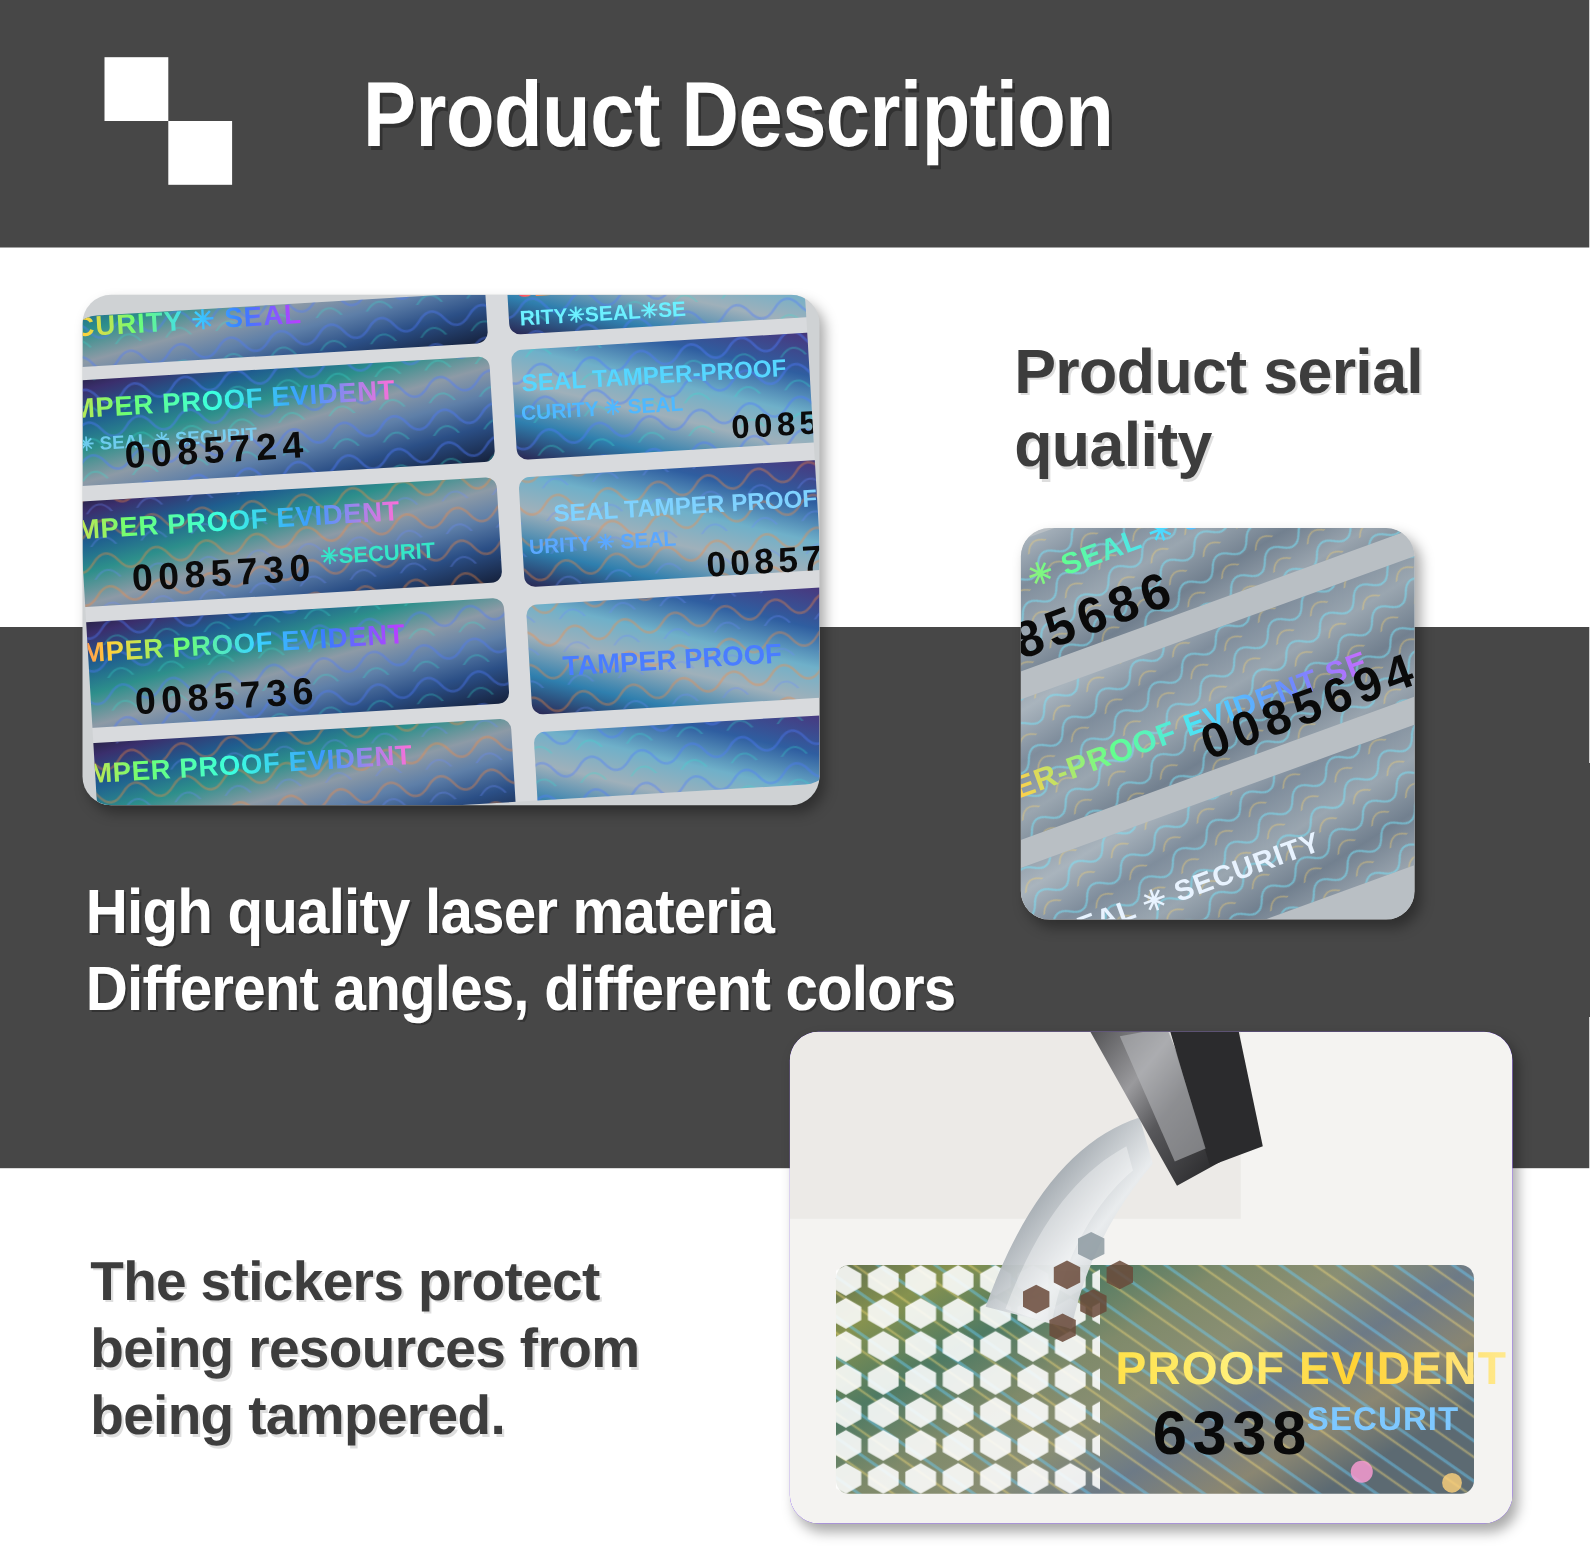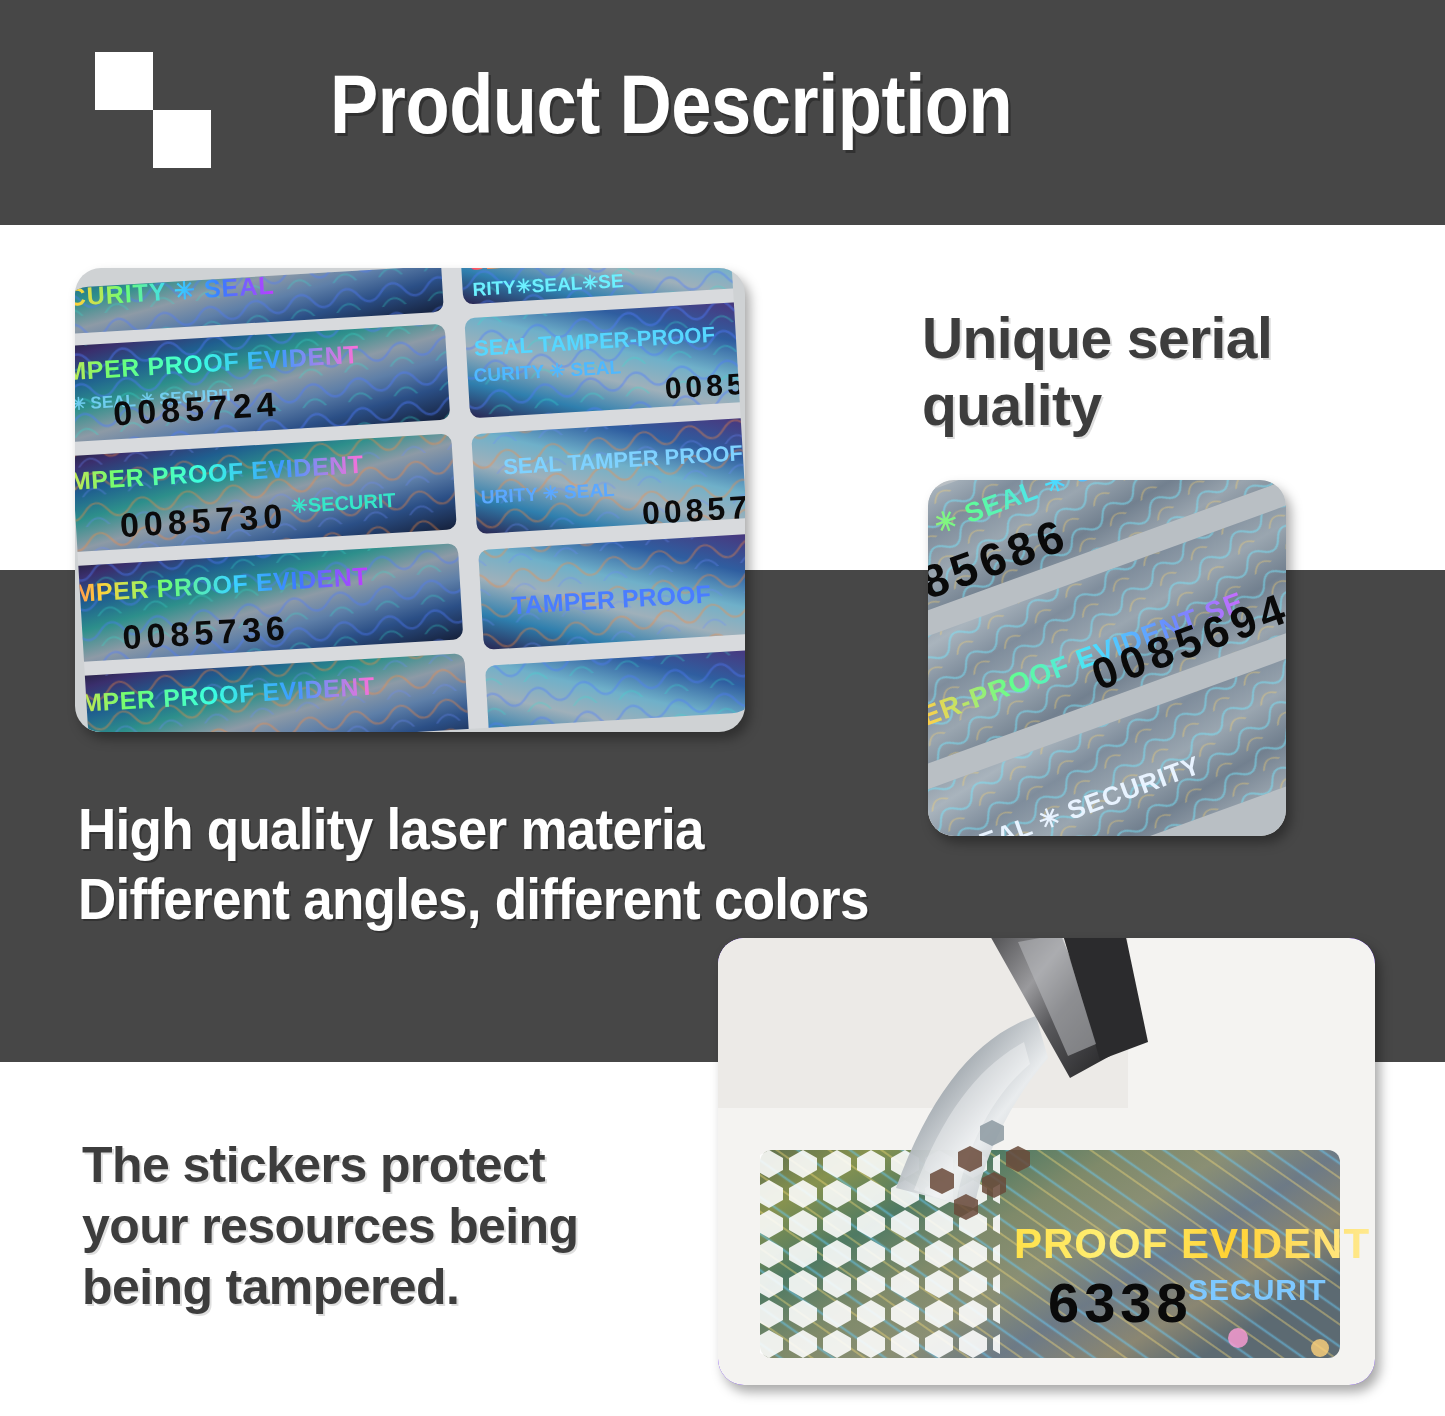--- a/index.html
+++ b/index.html
@@ -333,26 +333,26 @@
       <g>
         <path d="M262 -20 L 336 -20 L 392 118 L 352 140 Z" fill="url(#steel)"></path>
         <path d="M340 -20 L 404 -20 L 430 104 L 382 122 Z" fill="#2b2b2d"></path>
         <path d="M300 4 L 344 -4 L 378 106 L 350 118 Z" fill="#b9bcc0" opacity="0.55"></path>
       </g>
     </g>
   </svg>
 </div>
 
 <div class="copy" id="unique-serial-text">
-  <span class="ln">Unique serial</span>
+  <span class="ln">Product serial</span>
   <span class="ln">quality</span>
 </div>
 
 <div class="copy" id="laser-material-text">
   <span class="ln">High quality laser materia</span>
   <span class="ln">Different angles, different colors</span>
 </div>
 
 <div class="copy" id="protect-text">
   <span class="ln">The stickers protect</span>
-  <span class="ln">your resources being</span>
+  <span class="ln">being resources from</span>
   <span class="ln">being tampered.</span>
 </div>
 
 </body></html>

